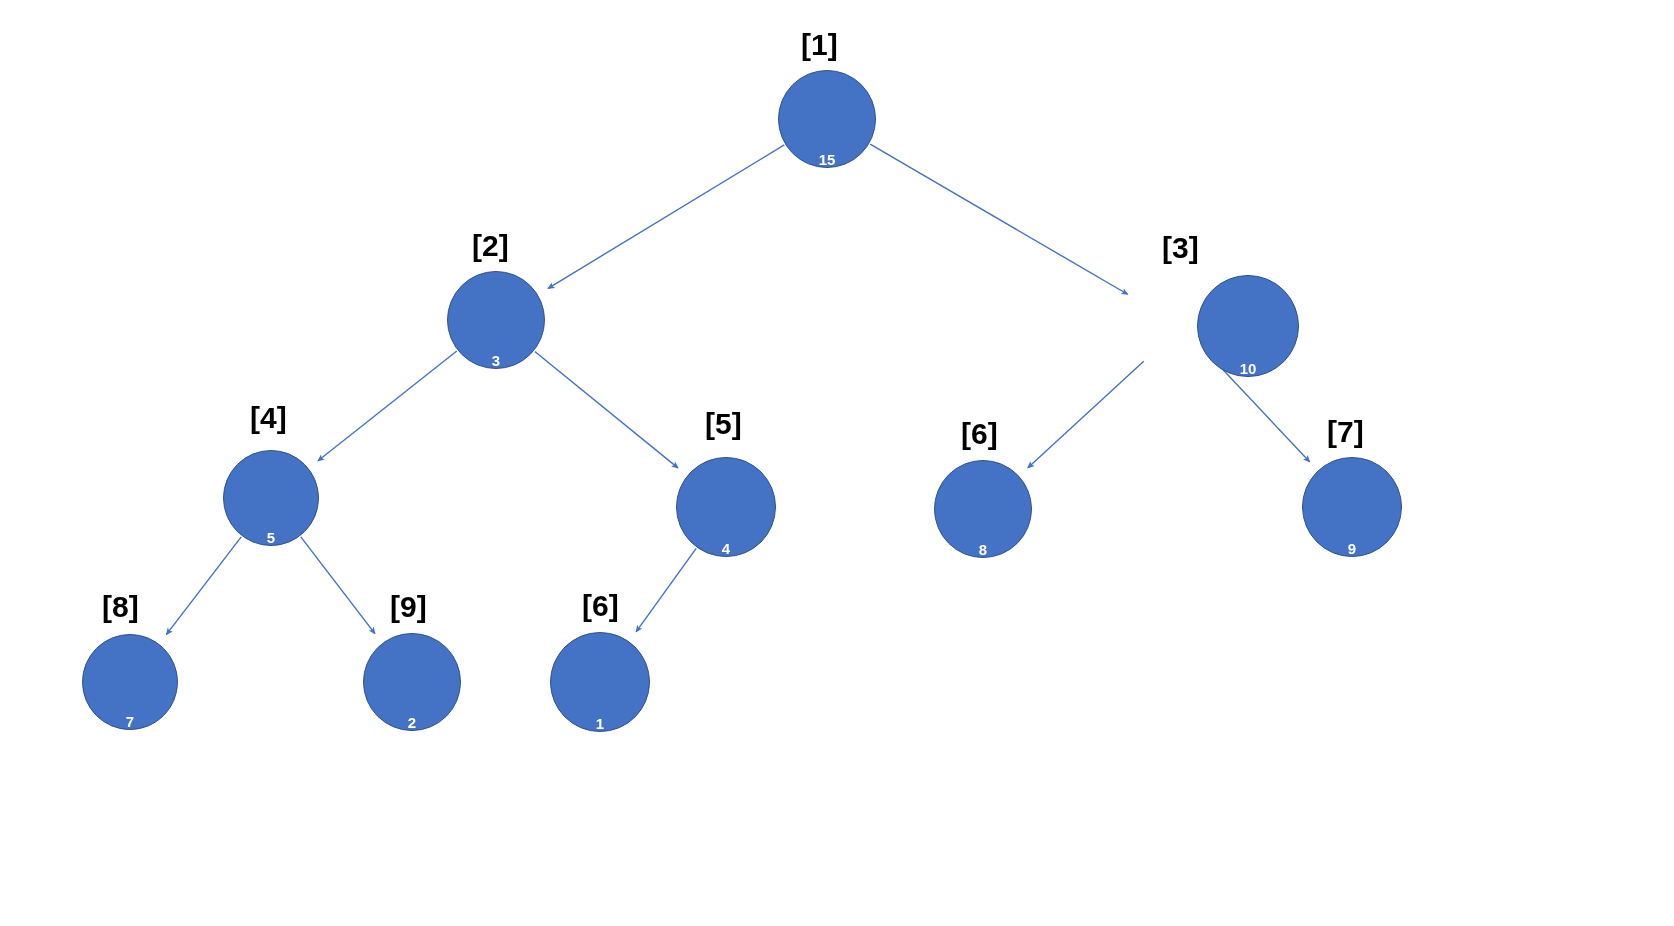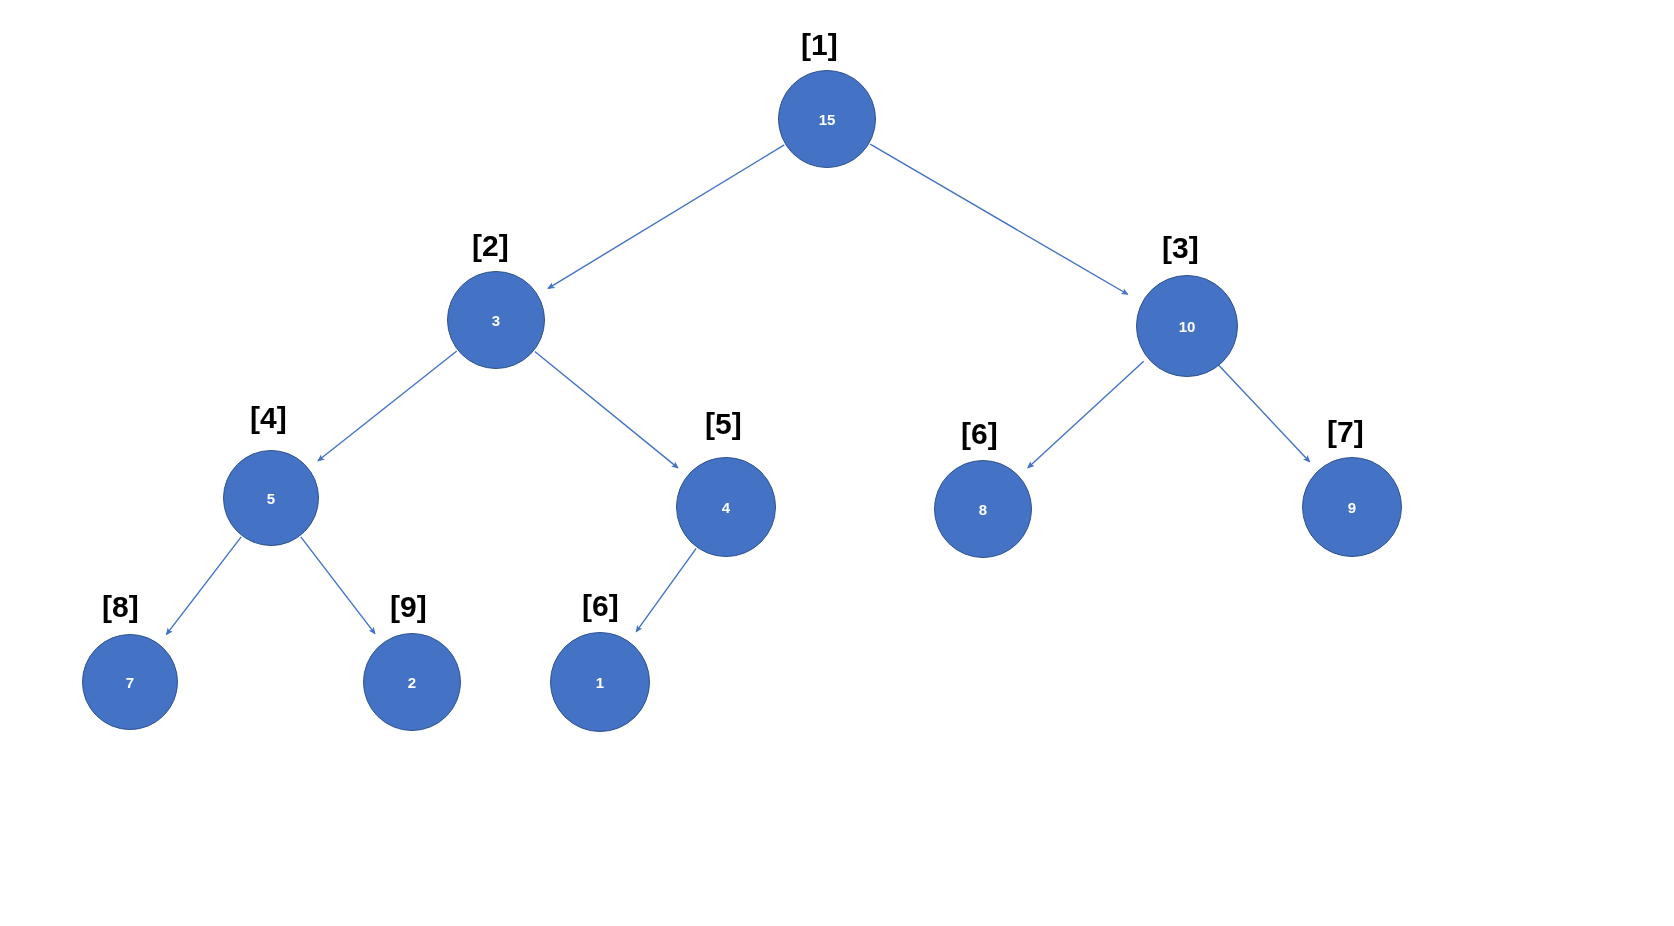--- a/index.html
+++ b/index.html
@@ -23,21 +23,21 @@
     height: 926px;
     pointer-events: none;
   }
   .tree-node {
     position: absolute;
     border-radius: 50%;
     background: #4472C4;
     border: 1.2px solid #2F528F;
     box-sizing: border-box;
     display: flex;
-    align-items: center;
+    align-items: flex-end;
     justify-content: center;
   }
   .node-value {
     color: #ffffff;
     font-family: "Liberation Sans", sans-serif;
     font-size: 15px;
     font-weight: bold;
     line-height: 1;
     user-select: none;
   }
@@ -76,21 +76,21 @@
   </svg>
   <div id="nodes-group">
       <div class="tree-node" style="left: 778px; top: 70px; width: 98px; height: 98px;">
         <span class="node-value">15</span>
       </div>
       <div class="node-label" style="left: 801px; top: 30px;">[1]</div>
       <div class="tree-node" style="left: 447px; top: 271px; width: 98px; height: 98px;">
         <span class="node-value">3</span>
       </div>
       <div class="node-label" style="left: 472px; top: 231px;">[2]</div>
-      <div class="tree-node" style="left: 1136px; top: 275px; width: 102px; height: 102px;">
+      <div class="tree-node" style="left: 1197px; top: 275px; width: 102px; height: 102px;">
         <span class="node-value">10</span>
       </div>
       <div class="node-label" style="left: 1162px; top: 233px;">[3]</div>
       <div class="tree-node" style="left: 223px; top: 450px; width: 96px; height: 96px;">
         <span class="node-value">5</span>
       </div>
       <div class="node-label" style="left: 250px; top: 403px;">[4]</div>
       <div class="tree-node" style="left: 676px; top: 457px; width: 100px; height: 100px;">
         <span class="node-value">4</span>
       </div>

